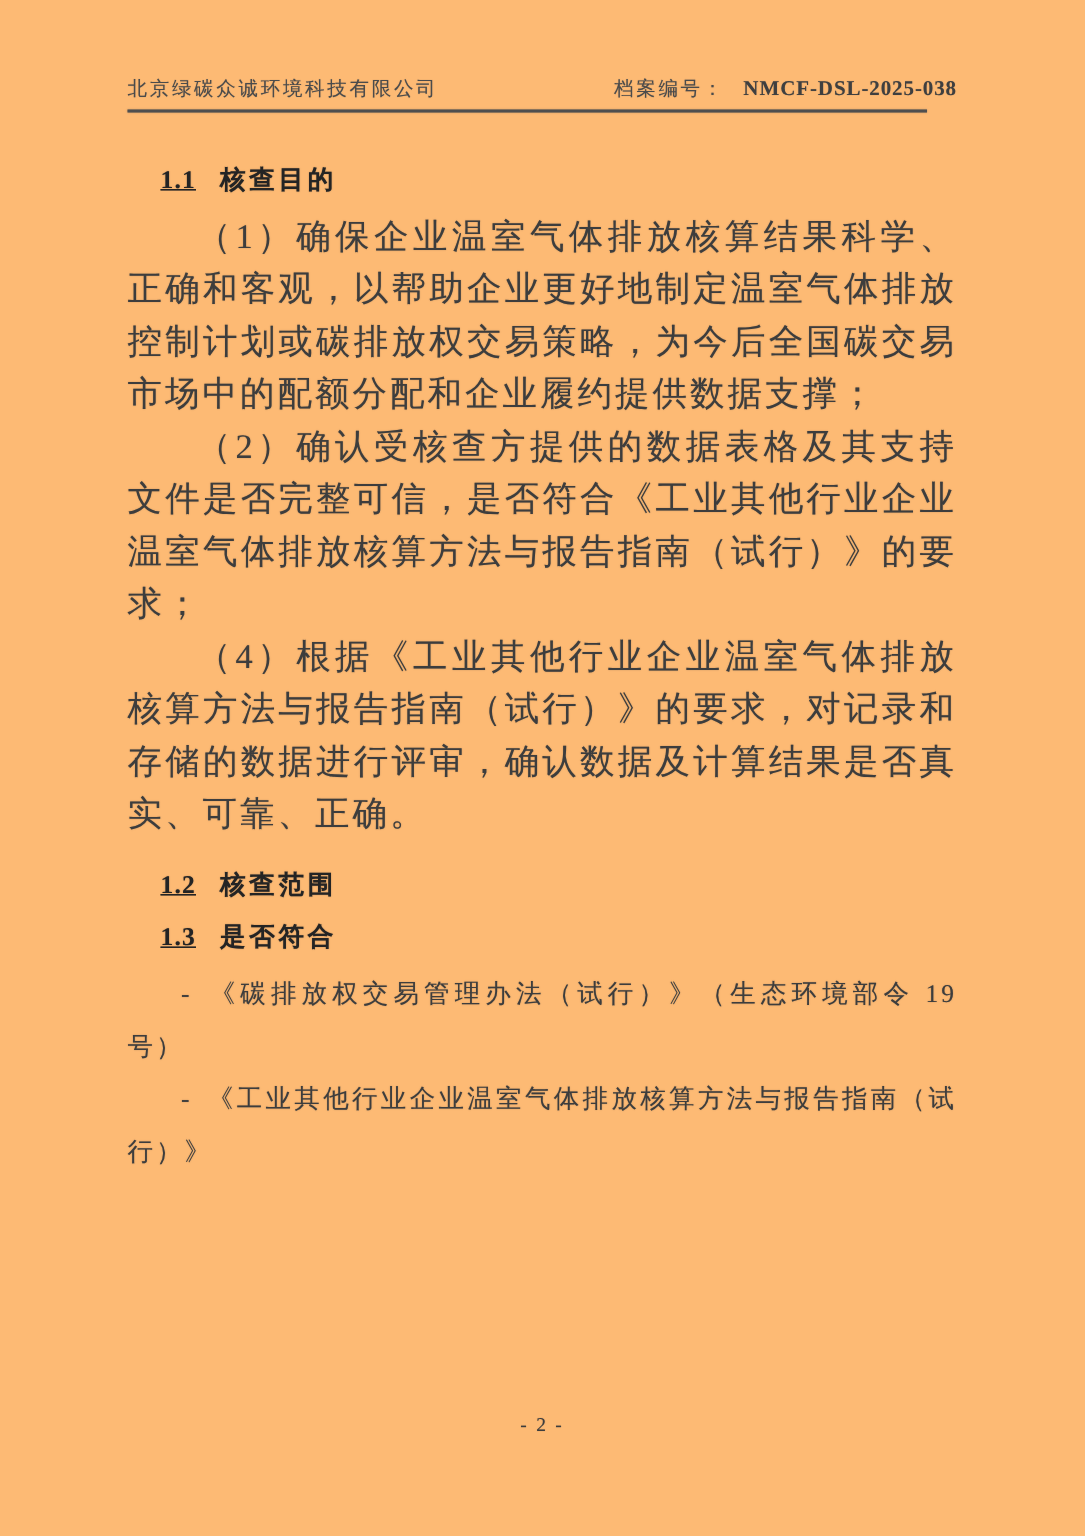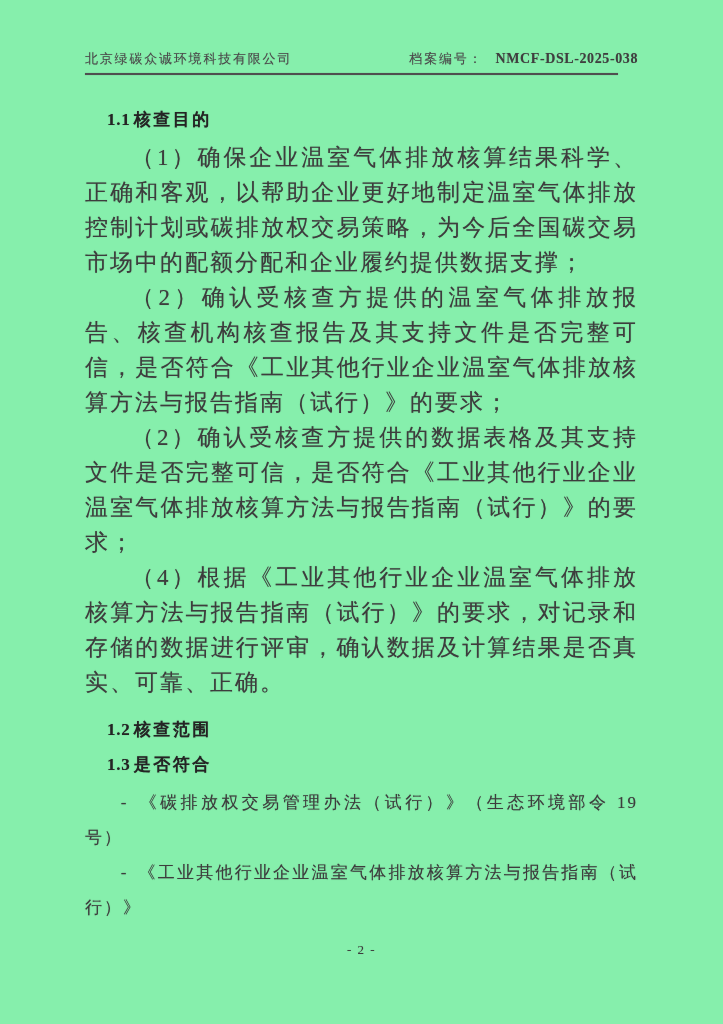--- a/index.html
+++ b/index.html
@@ -4,21 +4,21 @@
 <style>
   html, body {
     margin: 0;
     padding: 0;
     background: #ffffff;
   }
   .page {
     position: relative;
     width: 723px;
     height: 1024px;
-    background: #86efac;
+    background: #fdba74;
     overflow: hidden;
     font-family: "Liberation Serif", "DejaVu Serif", serif;
   }
 
   
   .header {
     position: absolute;
     left: 85px;
     top: 50px;
     width: 553px;
@@ -77,21 +77,22 @@
     margin: 20px 0 8px 22px;
     font-size: 17px;
     line-height: 24px;
     font-weight: bold;
     color: #242424;
     letter-spacing: 2.5px;
     text-shadow: 0 0 0.8px rgba(40,40,40,0.5);
   }
   .section-heading .num {
     letter-spacing: 0.8px;
-    margin-right: 3px;
+    margin-right: 16px;
+    text-decoration: underline;
   }
   .section-heading.s12 { margin-top: 18px; }
   .section-heading.s13 { margin-top: 11px; }
 
   .para {
     margin: 0;
     font-size: 23px;
     line-height: 35px;
     letter-spacing: 2px;
     text-align: justify;
@@ -143,21 +144,20 @@
   </div>
 
   <div class="content">
 
 
     <div class="section-heading">
       <span class="num">1.1</span><span>核查目的</span>
     </div>
 
     <p class="para">（1）确保企业温室气体排放核算结果科学、正确和客观，以帮助企业更好地制定温室气体排放控制计划或碳排放权交易策略，为今后全国碳交易市场中的配额分配和企业履约提供数据支撑；</p>
-    <p class="para">（2）确认受核查方提供的温室气体排放报告、核查机构核查报告及其支持文件是否完整可信，是否符合《工业其他行业企业温室气体排放核算方法与报告指南（试行）》的要求；</p>
     <p class="para">（2）确认受核查方提供的数据表格及其支持文件是否完整可信，是否符合《工业其他行业企业温室气体排放核算方法与报告指南（试行）》的要求；</p>
     <p class="para">（4）根据《工业其他行业企业温室气体排放核算方法与报告指南（试行）》的要求，对记录和存储的数据进行评审，确认数据及计算结果是否真实、可靠、正确。</p>
 
     <div class="section-heading s12">
       <span class="num">1.2</span><span>核查范围</span>
     </div>
 
 
     <div class="section-heading s13">
       <span class="num">1.3</span><span>是否符合</span>

